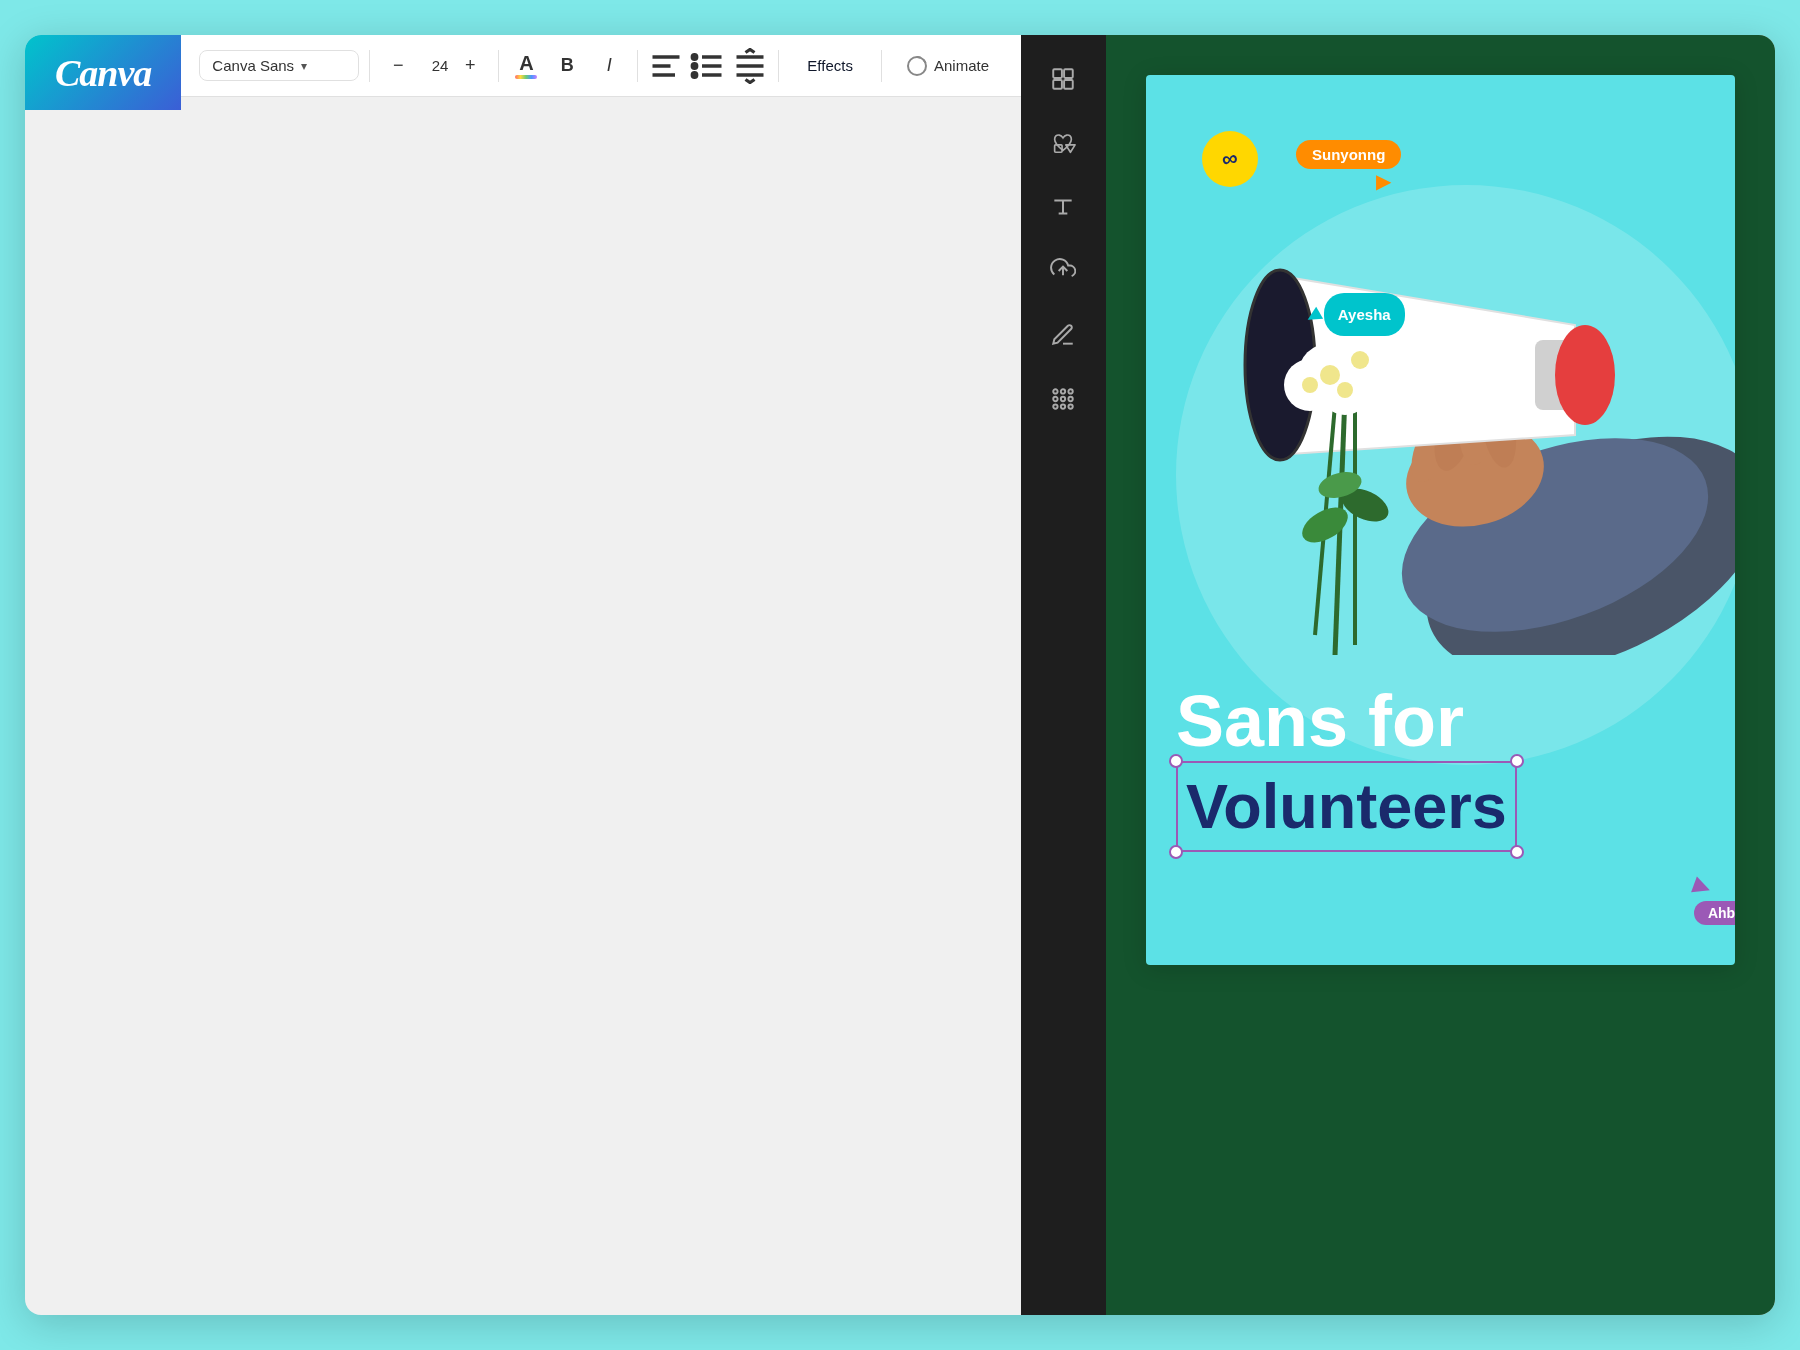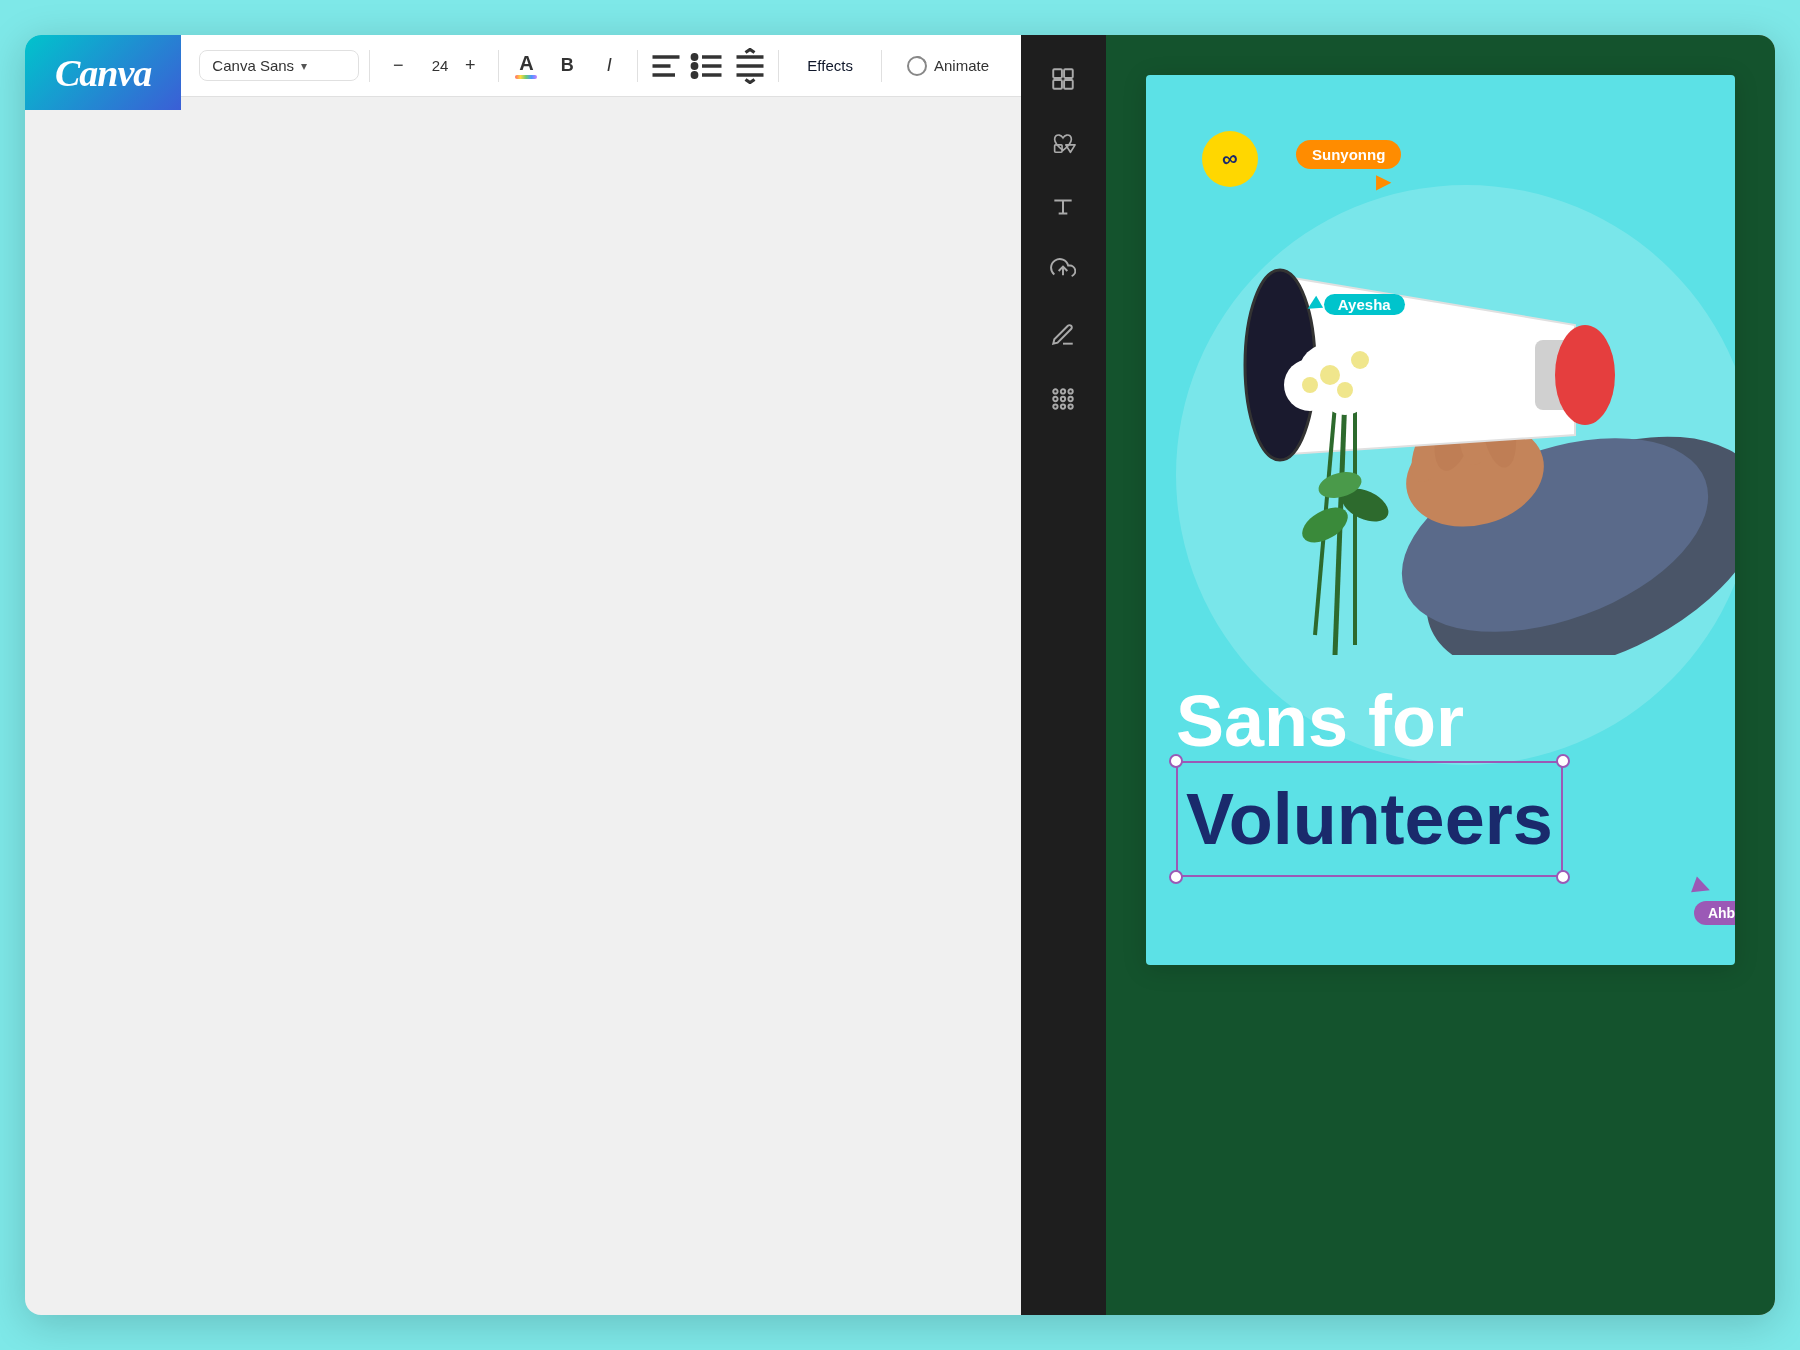--- a/index.html
+++ b/index.html
@@ -243,27 +243,27 @@
 
     .canvas-call-for {
       font-size: 72px;
       font-weight: 700;
       color: white;
       line-height: 1;
       margin-bottom: 4px;
     }
 
     .canvas-volunteers {
-      font-size: 72px;
+      font-size: 63px;
       font-weight: 900;
       color: #1a2a6c;
       line-height: 1;
       border: 2px solid #9b59b6;
       display: inline-block;
-      padding: 20px 8px;
+      padding: 12px 8px;
       border-radius: 4px;
       position: relative;
     }
 
     
     .selection-handle {
       position: absolute;
       width: 14px;
       height: 14px;
       background: white;
@@ -355,21 +355,21 @@
       left: 200px;
       display: flex;
       align-items: center;
       z-index: 110;
       gap: 4px;
     }
 
     .ayesha-label {
       background: #00c4cc;
       color: white;
-      padding: 2px 14px;
+      padding: 13px 14px;
       border-radius: 20px;
       font-size: 15px;
       font-weight: 600;
       white-space: nowrap;
     }
 
     .ayesha-arrow {
       color: #00c4cc;
       font-size: 18px;
       transform: rotate(-30deg);

